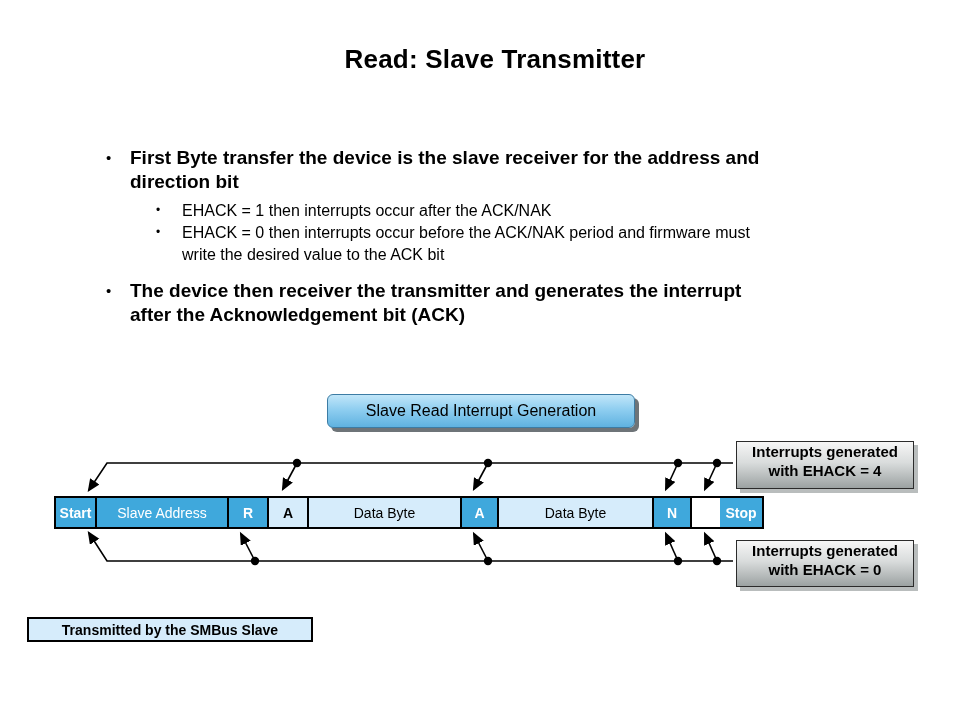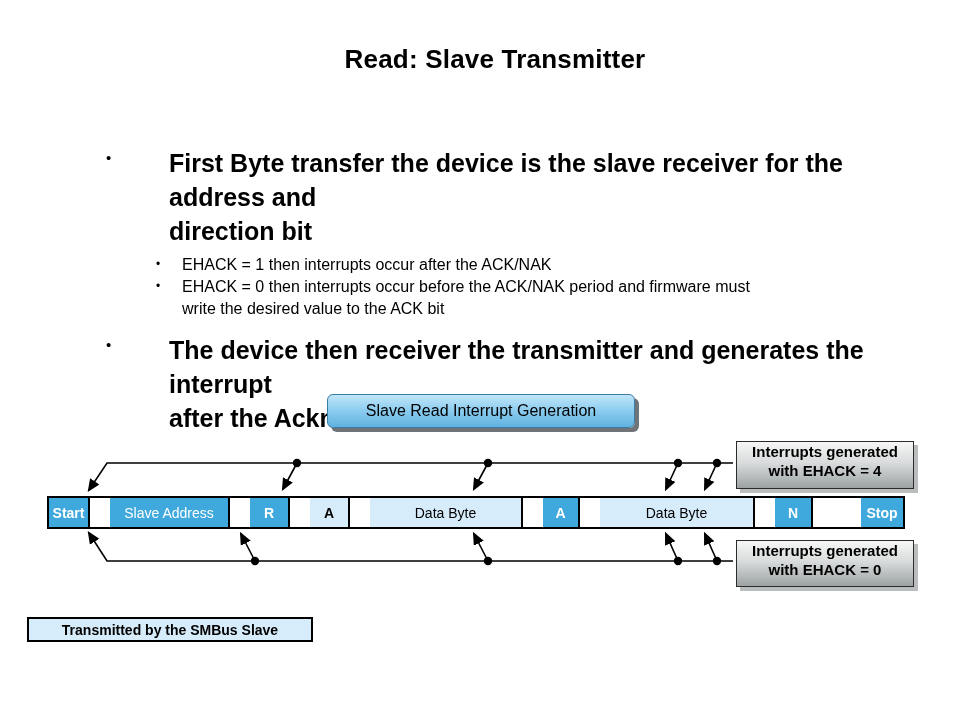--- a/index.html
+++ b/index.html
@@ -8,41 +8,41 @@
     font-family:"Liberation Sans", sans-serif; color:#000; overflow:hidden;
   }
   .title {
     position:absolute; left:0; top:44px; width:960px; text-align:center;
     font-size:26px; font-weight:bold; letter-spacing:0.2px;padding-left:15px;
   }
   .content { position:absolute; left:100px; top:146px; width:780px; }
   .bullet { display:flex; align-items:flex-start; }
   .bullet .marker { flex:0 0 auto; }
   .l1 .marker { font-size:15px; width:24px; padding-top:3px; padding-left:6px; }
-  .l1 .btext { font-size:25px; font-weight:bold; line-height:34px; white-space:pre-wrap; width:750px;margin-left:39px; }
+  .l1 .btext { font-size:19px; font-weight:bold; line-height:24px; white-space:pre-wrap; width:750px; }
   .l2 { margin-left:52px; }
   .l2 .marker { font-size:12px; width:26px; padding-top:3px; padding-left:4px; }
   .l2 .btext { font-size:16px; font-weight:normal; line-height:22px; white-space:pre-wrap; width:700px; }
   .gap-sub { margin-top:6px; }
   .gap-b2 { margin-top:13px; }
 
   .banner {
     position:absolute; left:327px; top:394px; width:306px; height:32px;
     background:linear-gradient(to bottom, #c1e6f9 0%, #8fcef0 45%, #5fb2e0 100%);
     border:1px solid #3c7ca4; border-radius:6px;
     box-shadow:4px 4px 0 #6e7478;
     display:flex; align-items:center; justify-content:center;
     font-size:16px; color:#000;
   }
 
   .arrows { position:absolute; left:0; top:440px; }
 
   .frame-row {
-    position:absolute; left:47px; top:496px; height:33px; display:flex;
-    border:2px solid #000; box-sizing:border-box;gap:20px;
+    position:absolute; left:54px; top:496px; height:33px; display:flex;
+    border:2px solid #000; box-sizing:border-box;
   }
   .cell {
     box-sizing:border-box; border-right:2px solid #000; height:29px;
     display:flex; align-items:center; justify-content:center;
     font-size:14px; overflow:hidden;
   }
   .cell:last-child { border-right:none;margin-left:28px; }
   .cell.received { background:#3fa8dc; color:#fff; }
   .cell.transmitted { background:#d6ecfb; color:#000; }
   .cell.bold { font-weight:bold; }
@@ -131,21 +131,21 @@
     <g fill="#000">
       <circle cx="255" cy="561" r="4.2"></circle>
       <circle cx="488" cy="561" r="4.2"></circle>
       <circle cx="678" cy="561" r="4.2"></circle>
       <circle cx="717" cy="561" r="4.2"></circle>
     </g>
   </svg>
 
   <div class="frame-row">
     <div class="cell received bold" style="width:41px">Start</div>
-    <div class="cell received" style="width:120px">Slave Address</div>
+    <div class="cell received" style="width:132px">Slave Address</div>
     <div class="cell received bold" style="width:40px">R</div>
     <div class="cell transmitted bold" style="width:40px">A</div>
     <div class="cell transmitted" style="width:153px">Data Byte</div>
     <div class="cell received bold" style="width:37px">A</div>
     <div class="cell transmitted" style="width:155px">Data Byte</div>
     <div class="cell received bold" style="width:38px">N</div>
     <div class="cell received bold" style="width:42px">Stop</div>
   </div>
 
   <div class="callout callout-top">

